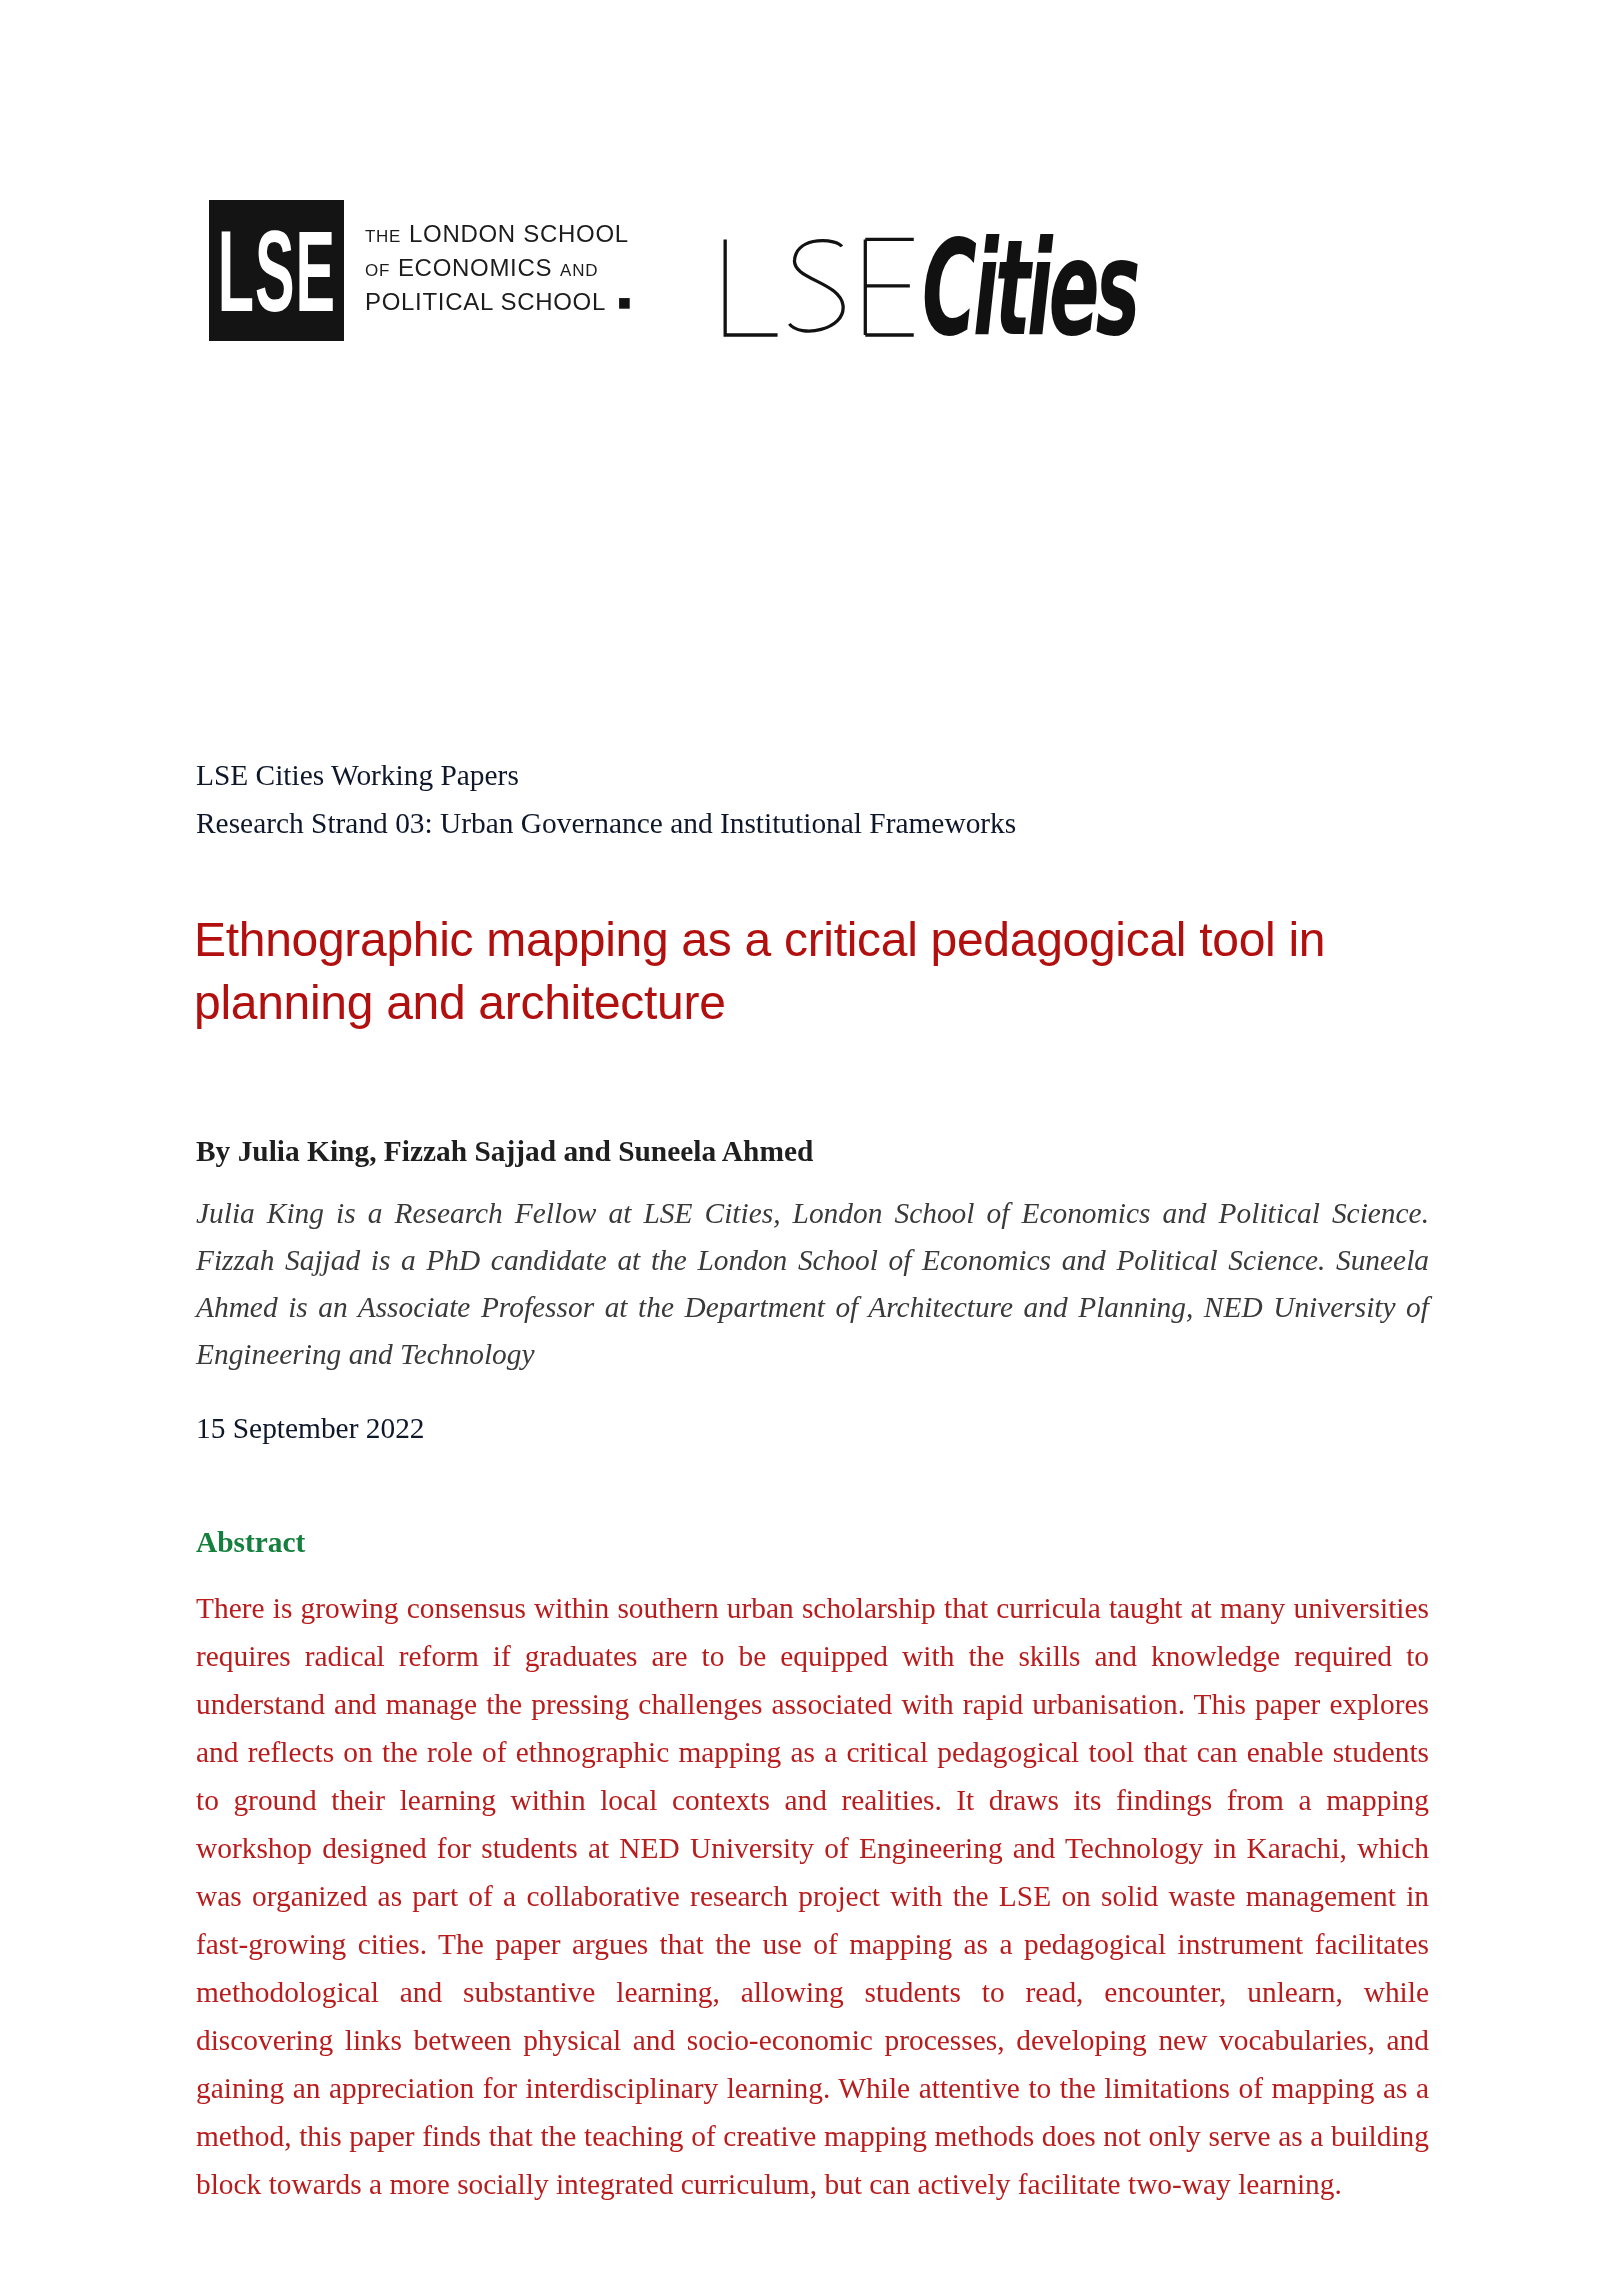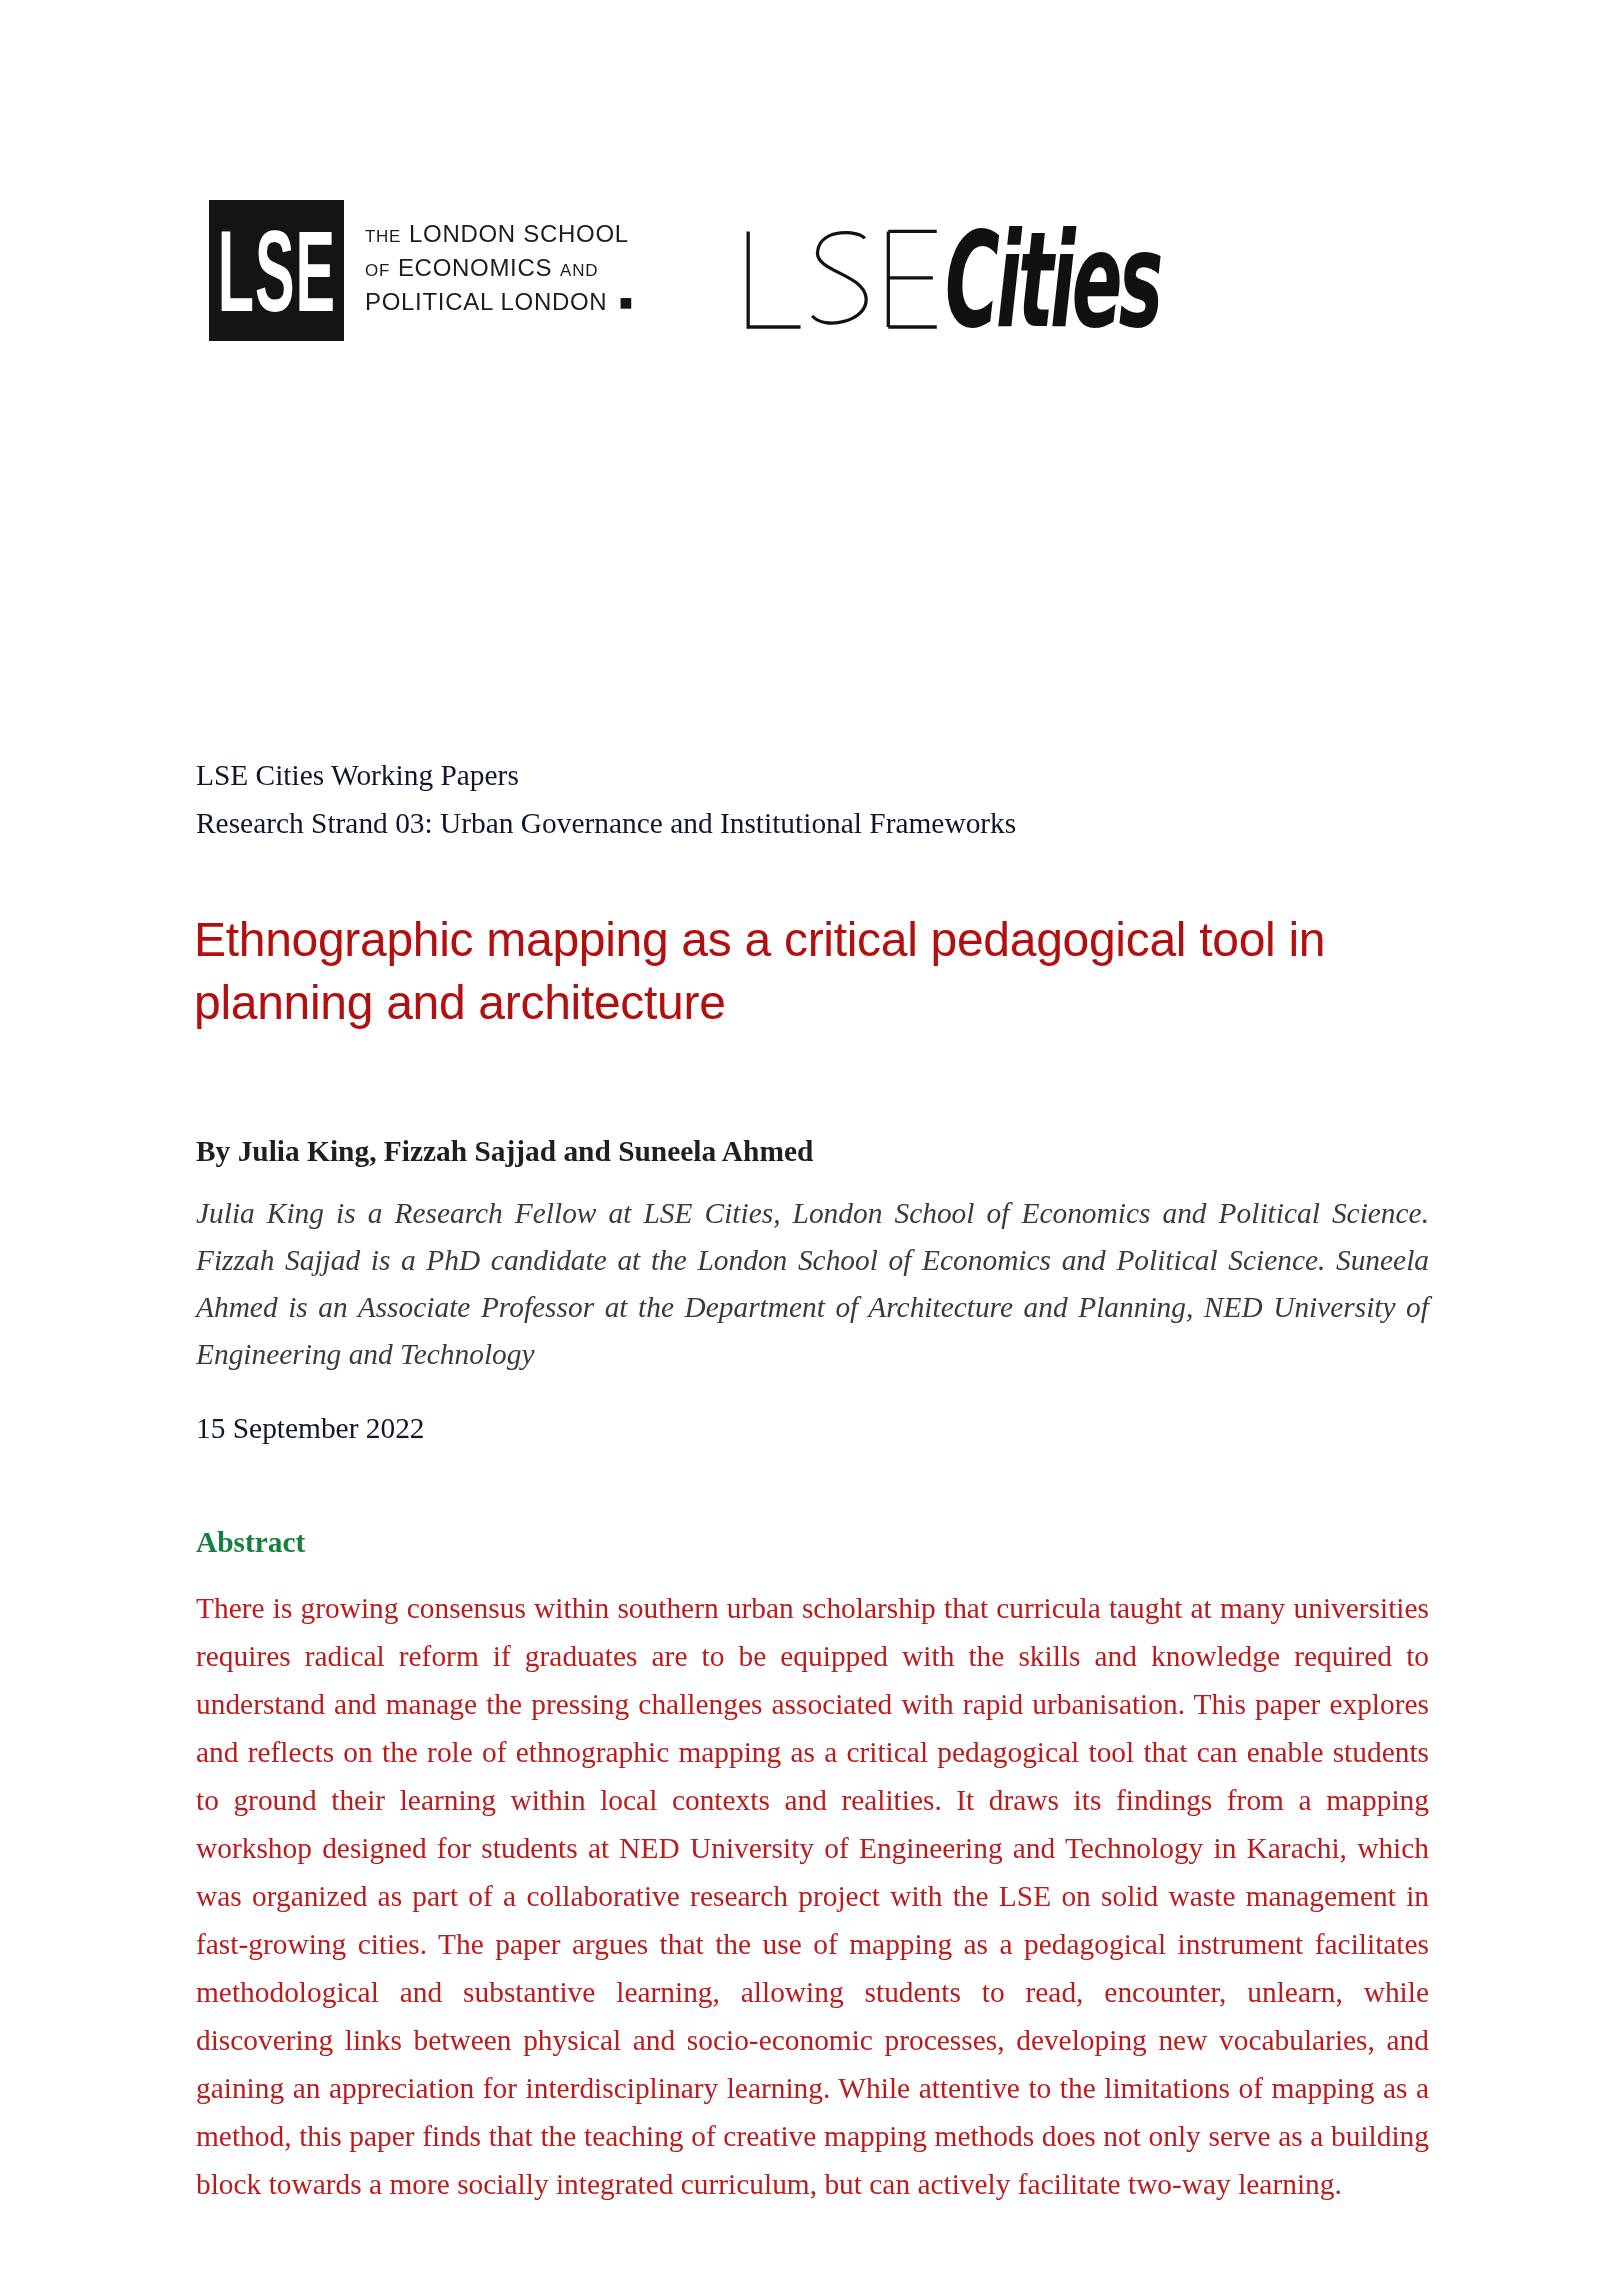--- a/index.html
+++ b/index.html
@@ -7,21 +7,21 @@
     position: relative;
     width: 1623px;
     height: 2295px;
     background: #ffffff;
     font-family: "Liberation Serif", serif;
     color: #303030;
     overflow: hidden;
   }
 
   
-  .logo-row { position: absolute; top: 200px; left: 209px; display: flex; align-items: center; gap: 22px; }
+  .logo-row { position: absolute; top: 200px; left: 209px; display: flex; align-items: flex-end; }
   .lse-lockup { display: flex; align-items: flex-start; }
   .lse-box {
     width: 135px; height: 141px; background: #141414;
     display: flex; align-items: center; justify-content: center;
     flex: 0 0 auto;
   }
   .lse-box-text {
     color: #ffffff; font-family: "Liberation Sans", sans-serif;
     font-weight: bold; font-size: 76px; letter-spacing: 1.3px;
     transform: scale(0.78, 1.52); display: inline-block;
@@ -94,21 +94,21 @@
         <div class="school-line">
           <span class="school-sm">THE</span>
           <span class="school-main">LONDON SCHOOL</span>
         </div>
         <div class="school-line">
           <span class="school-sm">OF</span>
           <span class="school-main">ECONOMICS</span>
           <span class="school-sm">AND</span>
         </div>
         <div class="school-line">
-          <span class="school-main">POLITICAL LONDON</span>
+          <span class="school-main">POLITICAL SCHOOL</span>
           <span class="school-sq">■</span>
         </div>
       </div>
     </div>
 
     <div class="lsecities">
       <svg class="lse-thin-svg" viewBox="0 0 310 160">
         <path d="M14 5 V151 H94" fill="none" stroke="#121212" stroke-width="5"></path>
         <path d="M192 16 C186 4 124 -2 120 36 C116 66 190 70 194 106 C198 144 128 156 112 134" fill="none" stroke="#121212" stroke-width="5"></path>
         <path d="M228 5 V151 M228 5 H302 M228 76 H296 M228 151 H302" fill="none" stroke="#121212" stroke-width="5"></path>

